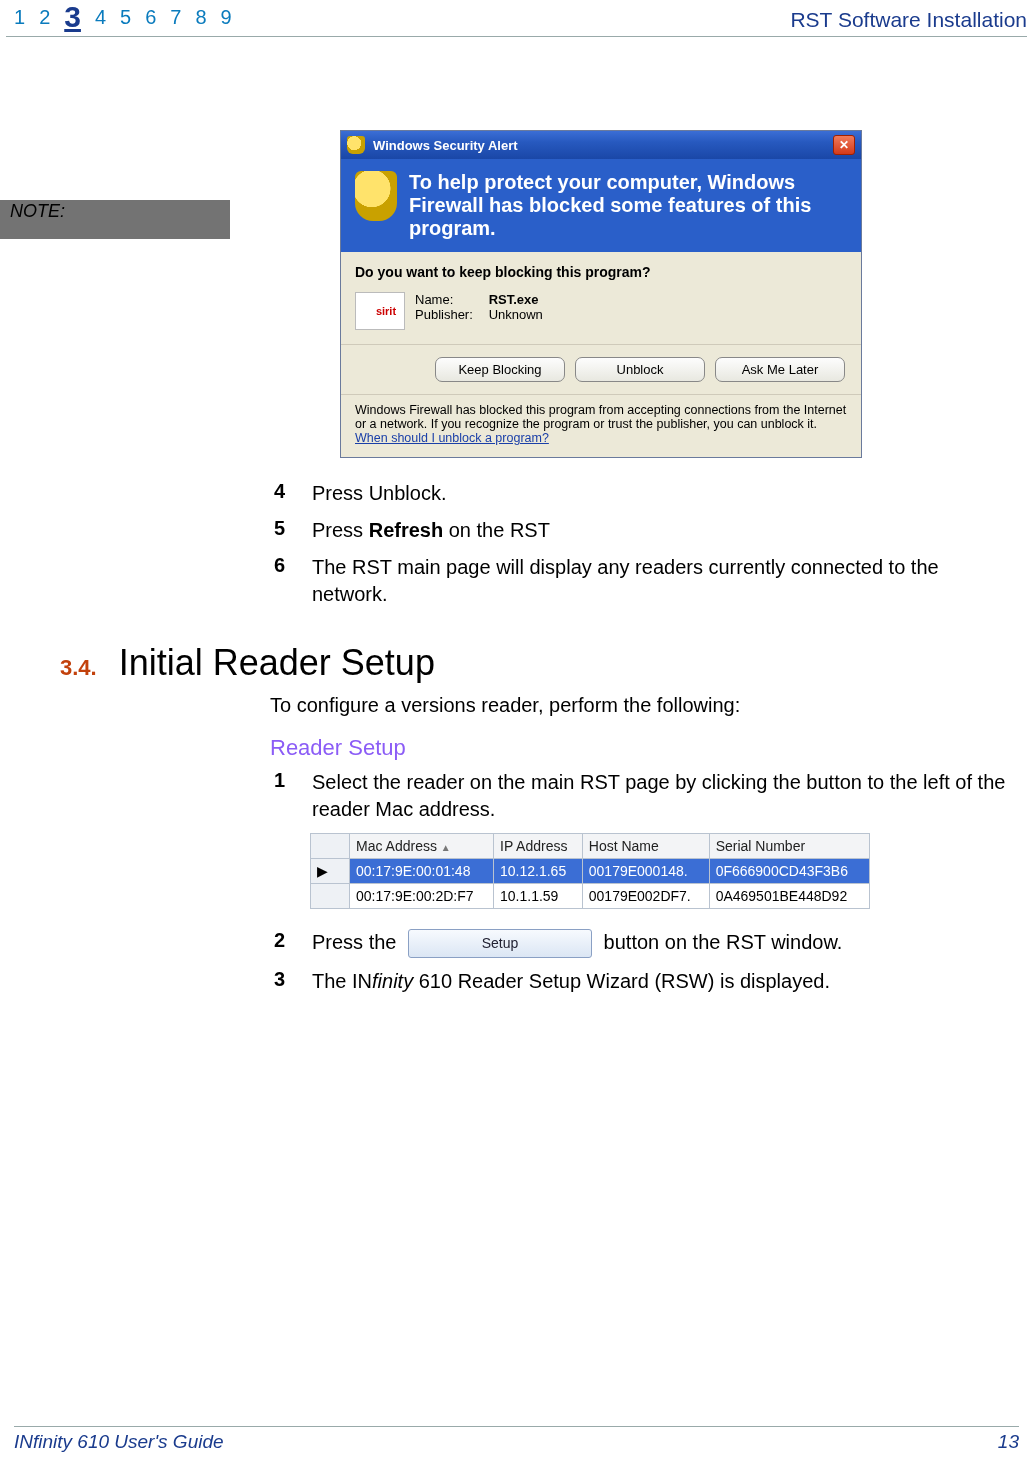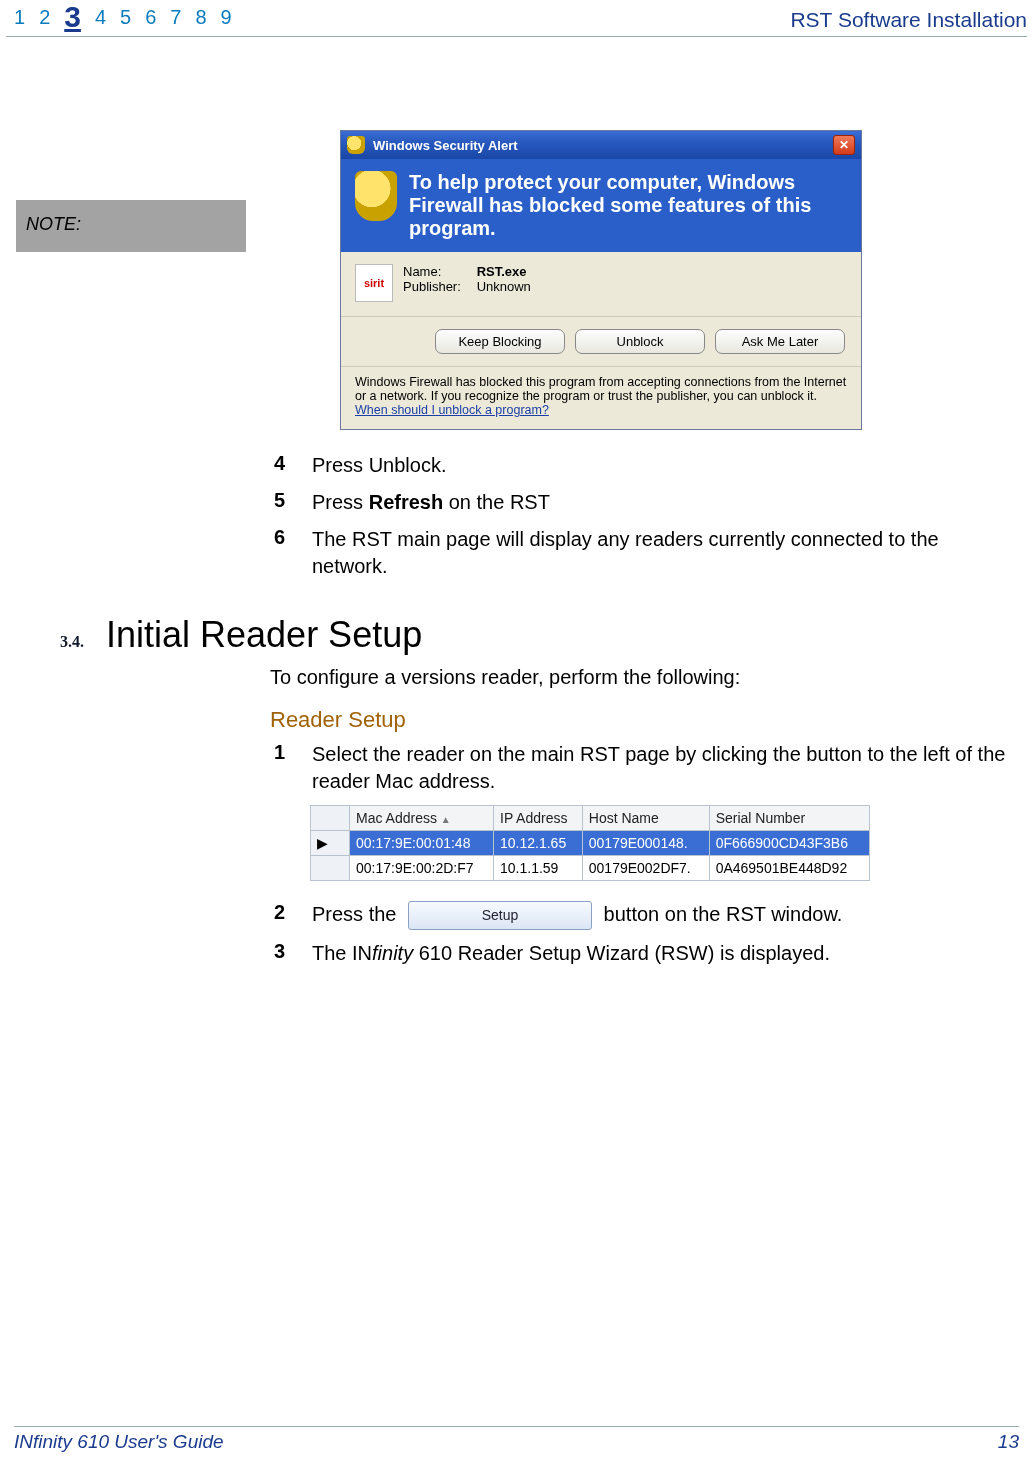--- a/index.html
+++ b/index.html
@@ -39,25 +39,25 @@
     font-size: 21px;
   }
   .header-rule {
     border: none;
     border-top: 1px solid #9aa;
     margin: 2px 6px 0 6px;
   }
 
   .note-box {
     position: absolute;
-    left: 16px;
+    left: 0;
     top: 200px;
     width: 210px;
-    background: #a3a3a3;
-    padding: 13px 10px 14px 10px;
+    background: #737373;
+    padding: 0 10px 14px 10px;
     font-family: "Trebuchet MS", Tahoma, sans-serif;
     font-size: 18px;
     line-height: 1.25;
     font-style: italic;
   }
   .note-box .note-title { font-style: italic; margin-bottom: 2px; }
 
   .content-col {
     position: absolute;
     left: 270px;
@@ -113,21 +113,21 @@
     flex-shrink: 0;
   }
   .dlg-body { padding: 12px 14px 10px 14px; }
   .dlg-question { font-weight: bold; margin-bottom: 12px; font-size: 14px; }
   .prog-row { display: flex; gap: 10px; margin-bottom: 14px; }
   .prog-icon {
     width: 36px; height: 36px;
     background: #fff;
     border: 1px solid #bbb;
     display: flex; align-items: center; justify-content: center;
-    color: #c00; font-weight: bold; font-size: 11px;
+    color: #c00; font-weight: bold; font-size: 11px; padding-left: 12px;
   }
   .prog-meta { font-size: 13px; }
   .prog-meta .lbl { display: inline-block; width: 70px; }
   .dlg-btns { display: flex; gap: 10px; justify-content: flex-end; padding: 4px 2px 2px 2px; }
   .dlg-btn {
     min-width: 112px;
     text-align: center;
     padding: 4px 8px;
     background: linear-gradient(#fdfdfd,#e8e8e0);
     border: 1px solid #888;
@@ -152,36 +152,36 @@
   .step-text { flex: 1; line-height: 1.35; }
 
   .section-head {
     display: flex;
     align-items: baseline;
     gap: 22px;
     margin-top: 34px;
     margin-left: -210px;
   }
   .section-num {
-    color: #0f172a;
-    font-family: Liberation Serif, serif;
-    font-size: 16px;
+    color: #c2410c;
+    font-family: Liberation Sans, sans-serif;
+    font-size: 22px;
     font-weight: bold;
   }
   .section-title {
     font-family: "Trebuchet MS", Tahoma, sans-serif;
     font-size: 36px;
     color: #000;
   }
   .section-intro {
     font-size: 20px;
     margin: 10px 0 18px 0;
   }
   .subhead {
-    color: #a16207;
+    color: #8b5cf6;
     font-family: "Trebuchet MS", Tahoma, sans-serif;
     font-size: 22px;
     margin-bottom: 8px;
   }
 
   
   .rtable {
     border-collapse: collapse;
     font-family: Tahoma, Arial, sans-serif;
     font-size: 14px;
@@ -269,20 +269,21 @@
     <div class="dlg-titlebar">
       <div class="shield"></div>
       <div class="dlg-titlebar-title">Windows Security Alert</div>
       <div class="dlg-close">✕</div>
     </div>
     <div class="dlg-banner">
       <div class="big-shield"></div>
       <div>To help protect your computer, Windows Firewall has blocked some features of this program.</div>
     </div>
     <div class="dlg-body">
+      <div class="dlg-question">Do you want to keep blocking this program?</div>
       <div class="prog-row">
         <div class="prog-icon">sirit</div>
         <div class="prog-meta">
           <div>
             <span class="lbl">Name:</span>
             <b>RST.exe</b>
           </div>
           <div>
             <span class="lbl">Publisher:</span>
             <span>Unknown</span>

